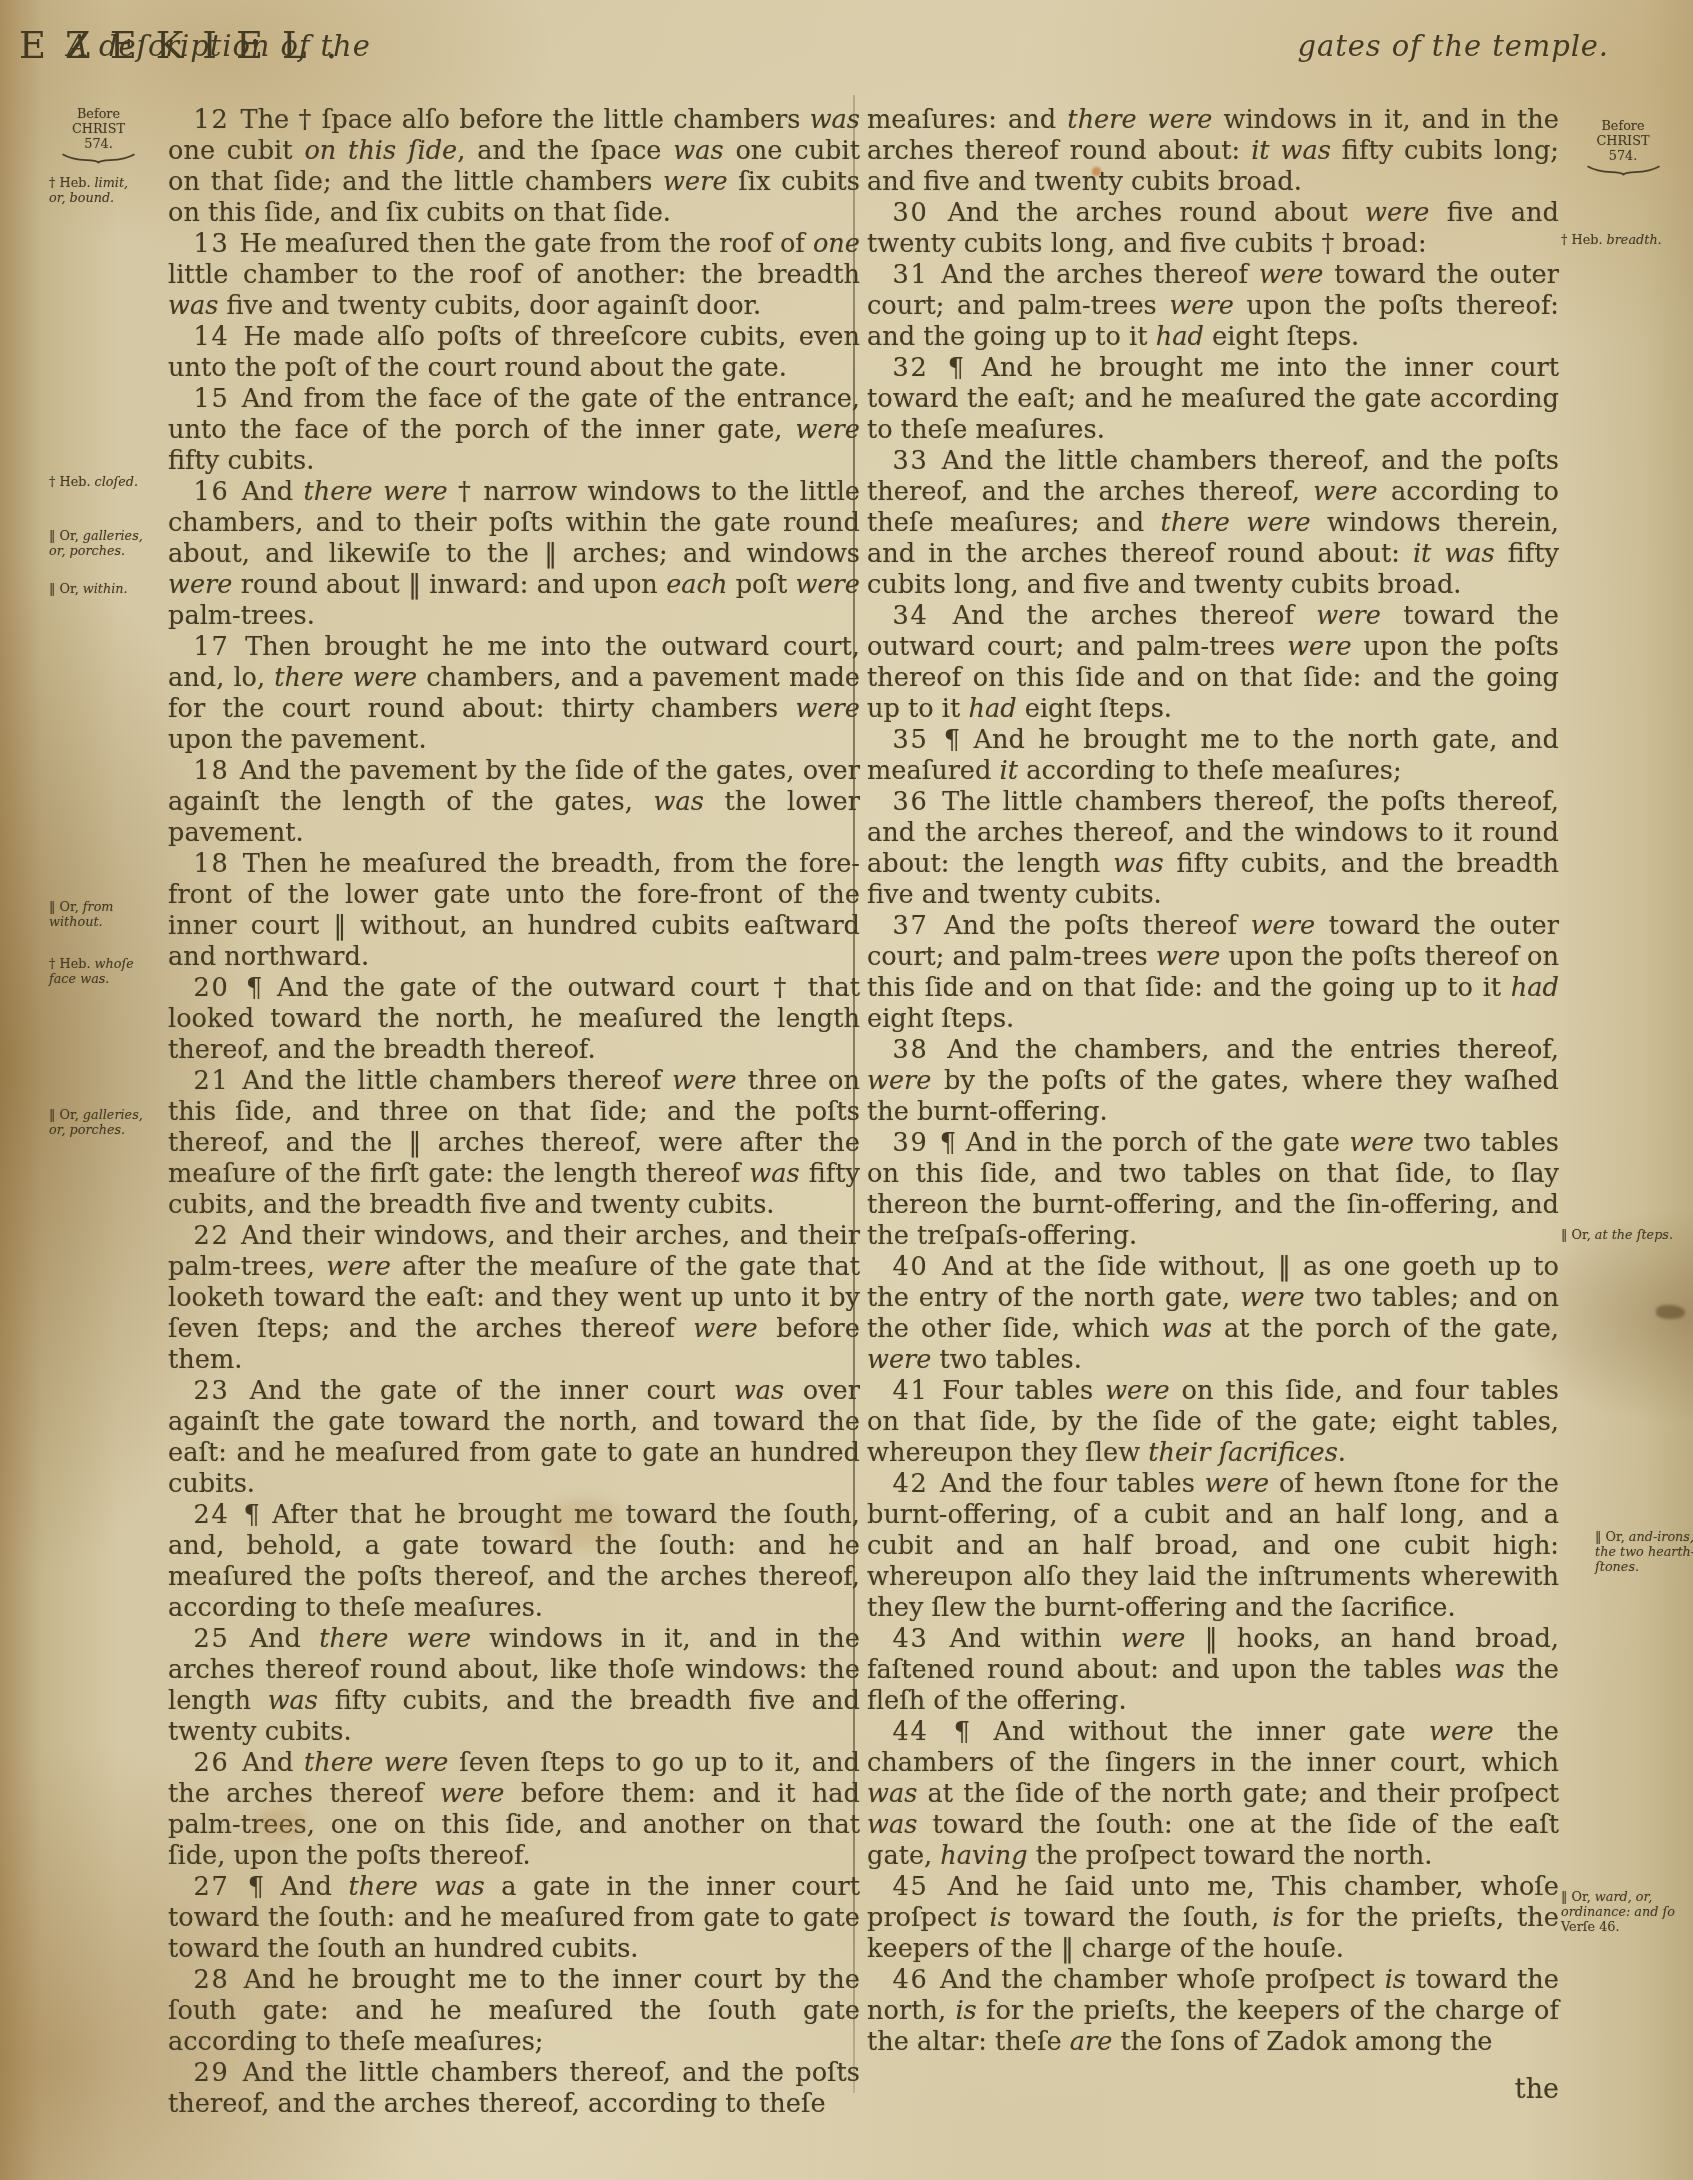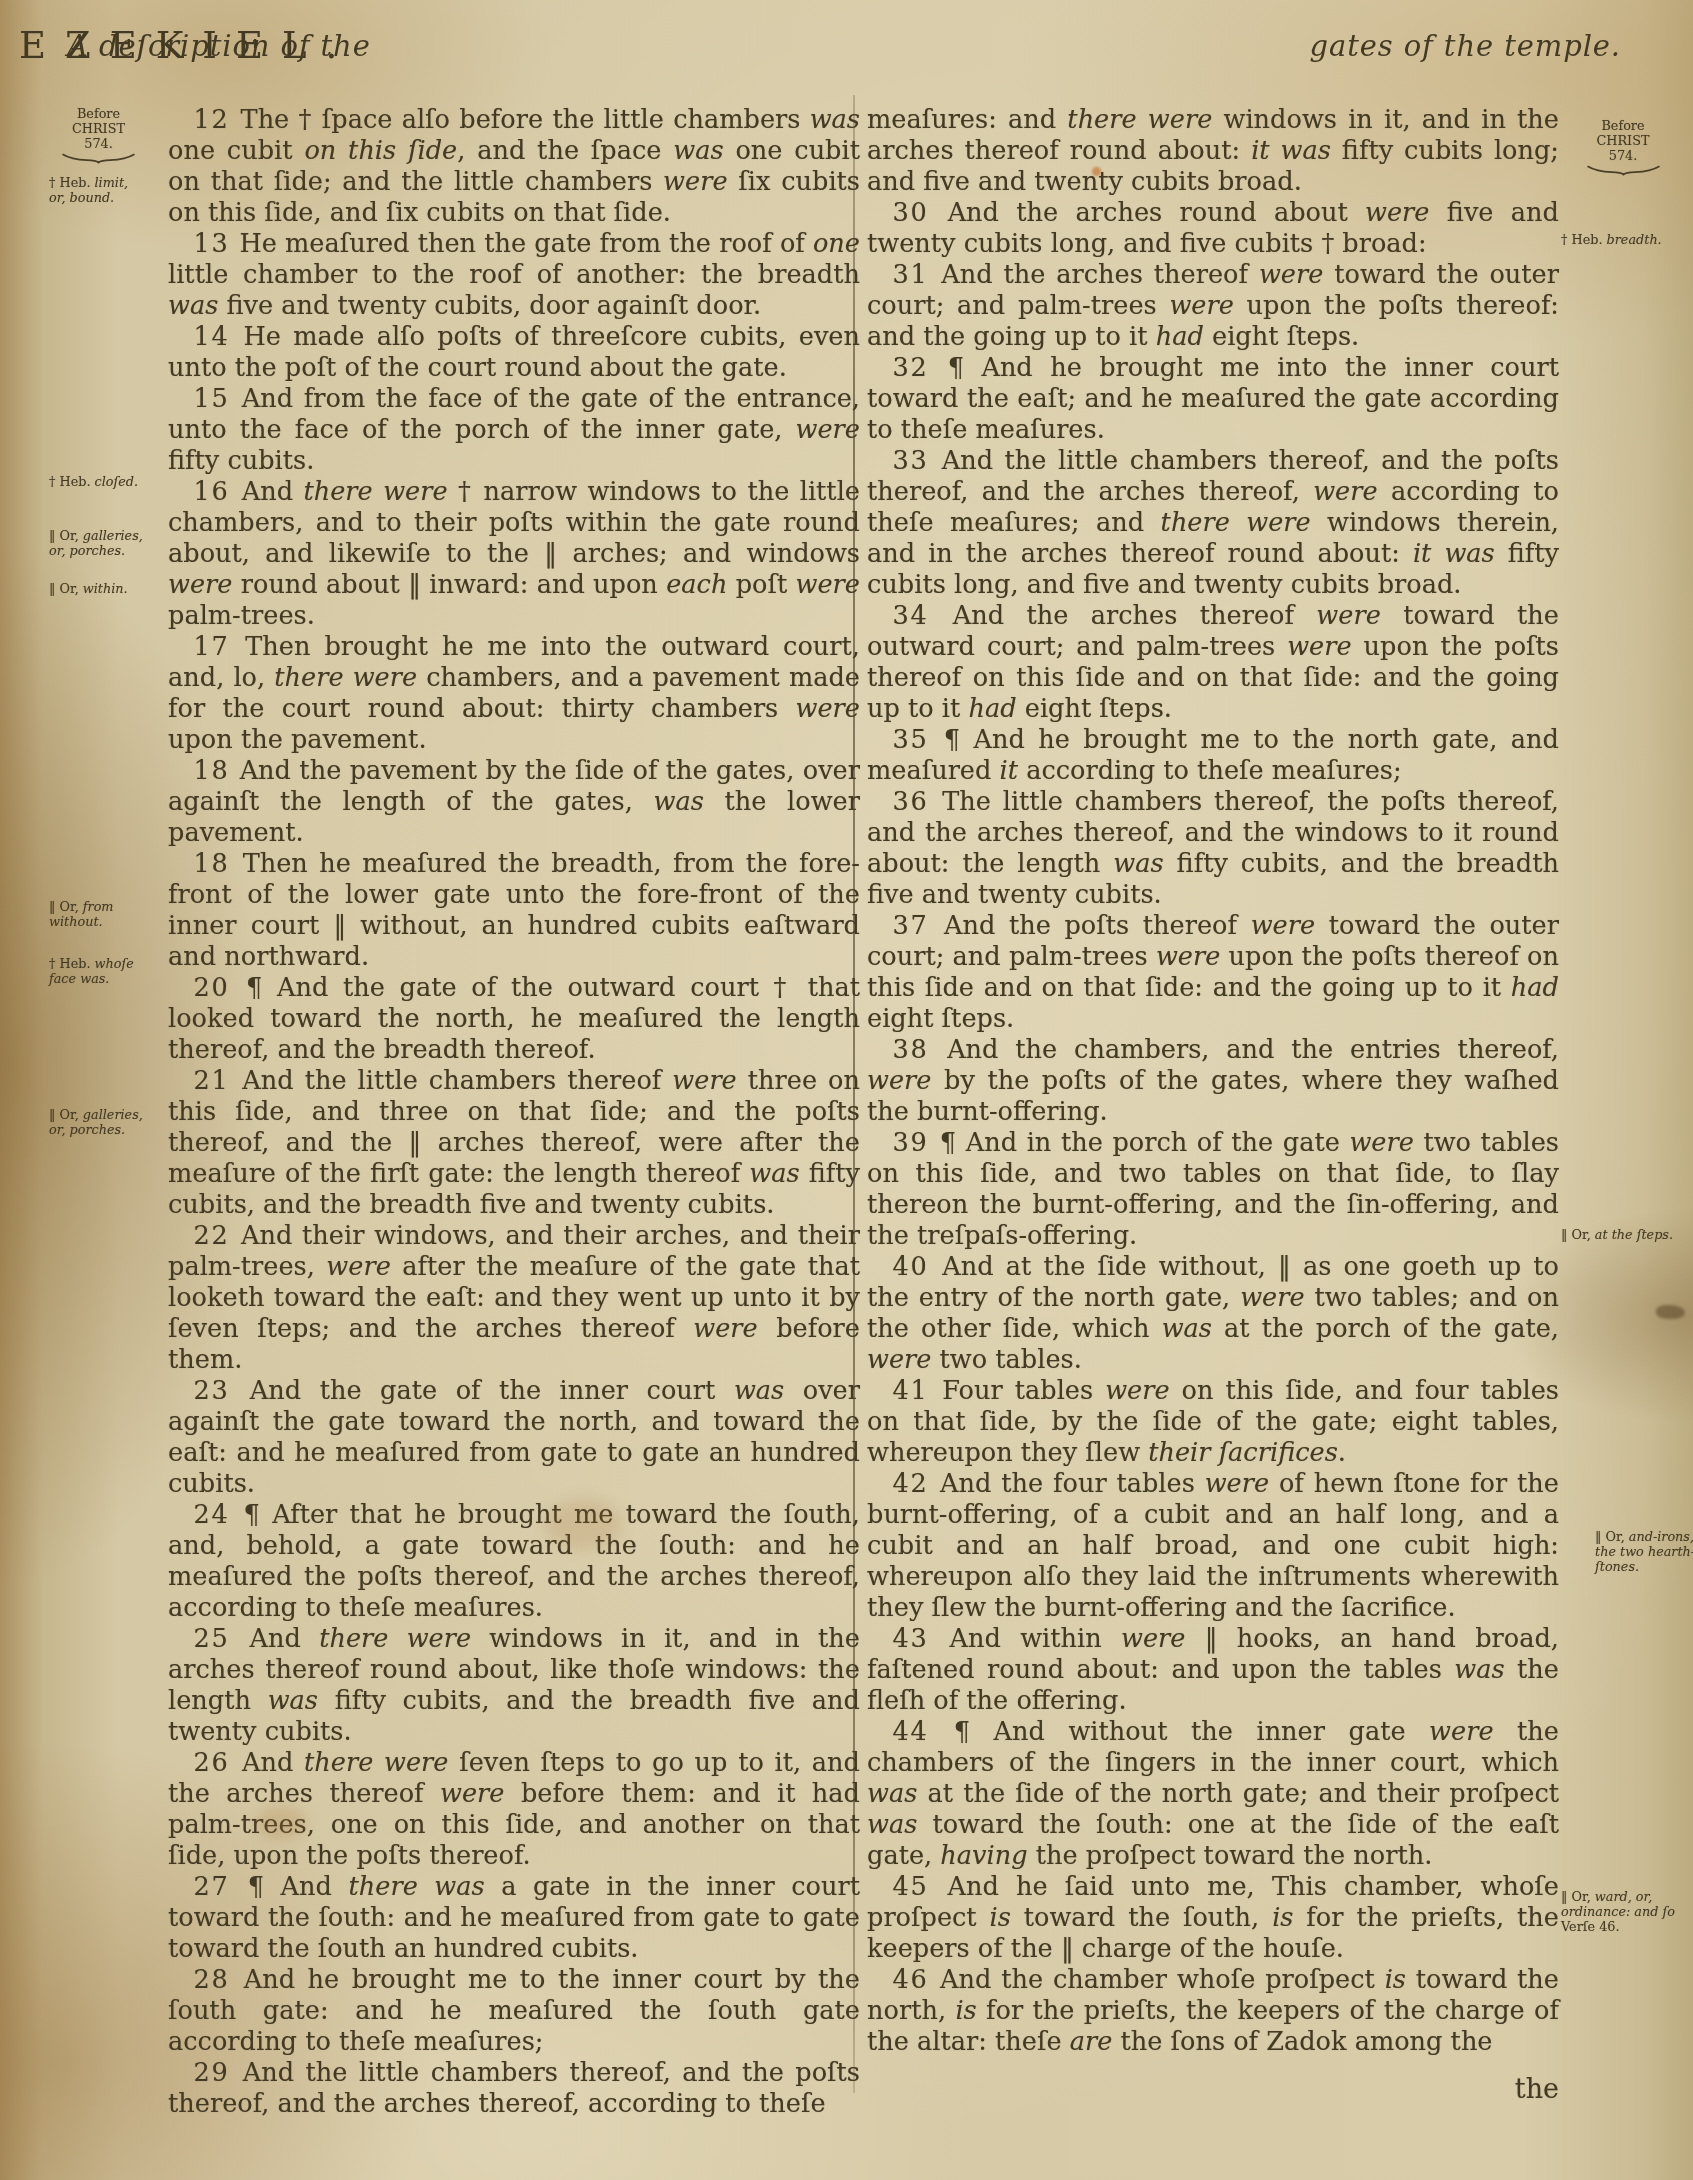--- a/index.html
+++ b/index.html
@@ -13,21 +13,21 @@
       radial-gradient(ellipse 681px 358px at 1533px 77px, rgba(181,142,82,.30), transparent 75%),
       radial-gradient(ellipse 256px 153px at 1682px 1316px, rgba(120,90,45,.35), transparent 70%),
       radial-gradient(ellipse 596px 426px at 528px 2130px, rgba(235,226,198,.45), transparent 75%),
       radial-gradient(ellipse 1065px 1533px at 58% 42%, rgba(248,242,218,.28), transparent 80%),
       linear-gradient(90deg,#ab9162 0%,#c6b68d 2.5%,#d5c8a4 7%,#d8cca9 90%,#cabb93 97%,#bcab80 100%),
       linear-gradient(180deg,#bfae84 0%,#d3c6a1 3%,#d7cba8 95%,#c9ba92 100%),
       #d6c9a6;
   }
   .header-left,.header-right{position:absolute;top:29px;font-style:italic;font-size:29px;letter-spacing:0.9px;}
   .header-left{left:67px;}
-  .header-right{right:72px;text-align:right;}
+  .header-right{right:84px;text-align:right;}
   .header-center{position:absolute;top:24px;left:0;width:100%;text-align:left;
     font-size:37px;letter-spacing:19px;text-indent:19px;}
   .divider{position:absolute;left:853px;top:95px;width:1.7px;height:1998px;
     background:linear-gradient(180deg,rgba(70,58,34,.25),rgba(70,58,34,.6) 15%,rgba(70,58,34,.55) 85%,rgba(70,58,34,.2));}
   .col{position:absolute;top:104px;width:692px;font-size:25.6px;line-height:31px;
     text-align:justify;text-shadow:0 0 0.9px rgba(62,52,30,.35);}
   #col-left{left:168px;}
   #col-right{left:867px;}
   .verse{margin:0;text-indent:25.6px;}
   .verse.cont{text-indent:0;}

